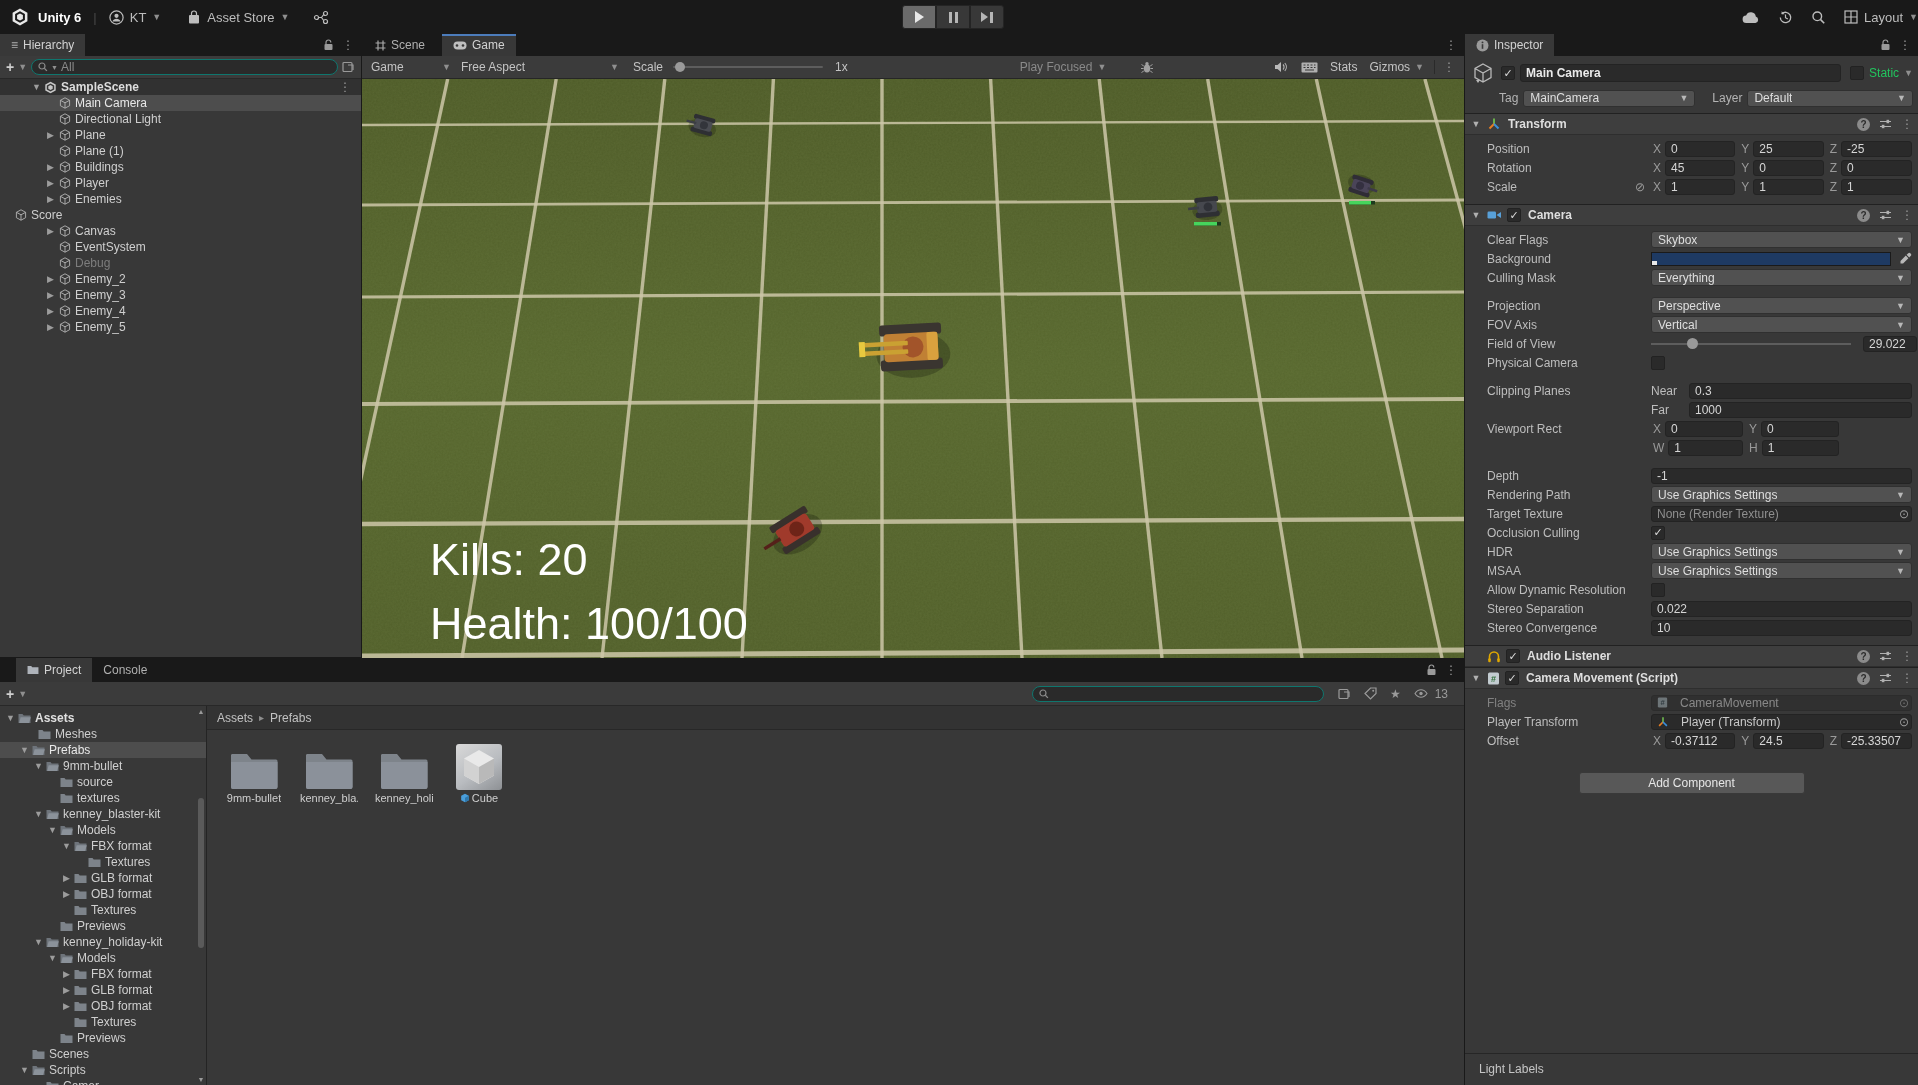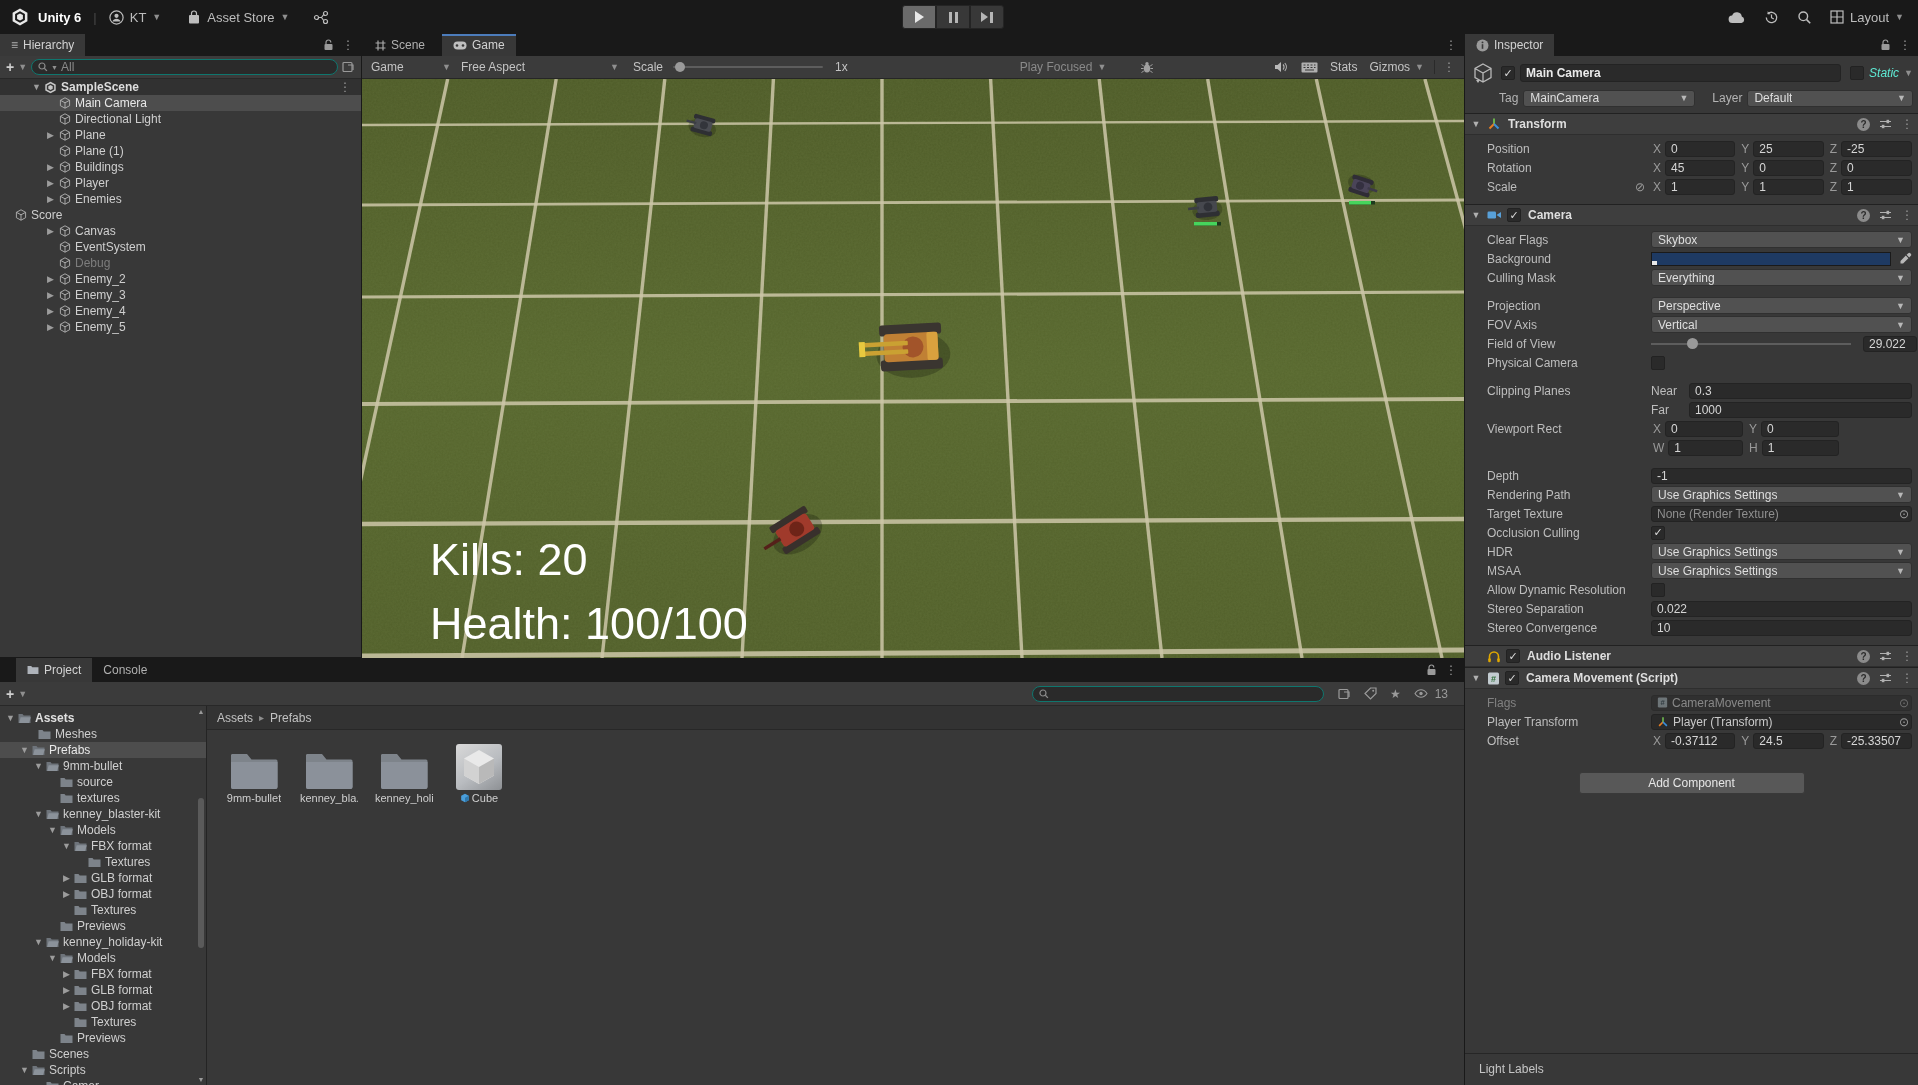--- a/index.html
+++ b/index.html
@@ -24,21 +24,21 @@
           display:flex; align-items:center; justify-content:center; }
   .pbtn:first-child { border-radius:3px 0 0 3px; }
   .pbtn:last-child  { border-radius:0 3px 3px 0; }
   .pbtn.on { background:#6a6a6a; }
   .tri-play { width:0; height:0; border-left:9px solid #e8e8e8; border-top:6px solid transparent; border-bottom:6px solid transparent; }
   .pause-bars { display:flex; gap:3px; }
   .pause-bars span { width:3px; height:11px; background:#b5b5b5; display:block; }
   .step-wrap { display:flex; align-items:center; gap:2px; }
   .tri-step { width:0; height:0; border-left:7px solid #b5b5b5; border-top:5px solid transparent; border-bottom:5px solid transparent; }
   .step-bar { width:2.5px; height:11px; background:#b5b5b5; }
-  #menubar .mright { margin-left:auto; display:flex; align-items:center; gap:18px; padding-right:14px; font-size:13px; }
+  #menubar .mright { margin-left:auto; display:flex; align-items:center; gap:18px; font-size:13px; }
 
   
   .tabstrip { height:22px; background:#191919; display:flex; align-items:stretch; font-size:12px; flex:none; }
   .tab { display:flex; align-items:center; gap:5px; padding:0 11px; color:#b0b0b0; white-space:nowrap; }
   .tab.active { background:#383838; color:#d2d2d2; }
   .tab.focused { box-shadow: inset 0 2px 0 #4c7cbb; }
   .strip-end { margin-left:auto; display:flex; align-items:center; gap:8px; padding-right:7px; color:#9a9a9a; }
   .kebab { color:#9a9a9a; font-size:12px; letter-spacing:0; }
 
   
@@ -125,21 +125,21 @@
   .axis { color:#9a9a9a; margin:0 4px 0 2px; flex:none; }
   .vgroup { display:flex; align-items:center; flex:1; min-width:0; }
   .vgroup.fixed { flex:none; width:92px; }
   .swatch { flex:1; height:14px; border:1px solid #1a1a1a; position:relative; }
   .swatch .alpha { position:absolute; left:0; bottom:0; width:5px; height:4px; background:#e8e8e8; }
   .strack { position:relative; width:200px; height:2px; background:#5d5d5d; flex:none; margin-right:8px; }
   .strack .knob { position:absolute; top:-5px; width:11px; height:11px; border-radius:50%; background:#999999; }
   .sval { flex:none; width:54px; }
   .sublbl { width:34px; flex:none; color:#bdbdbd; }
   .objfield { flex:1; height:16px; background:#2a2a2a; border:1px solid #232323; border-radius:3px;
-              display:flex; align-items:center; padding:0 2px 0 5px; gap:4px; min-width:0; }
+              display:flex; align-items:center; padding:0 2px 0 5px; gap:12px; min-width:0; }
   .objfield .otext { flex:1; overflow:hidden; white-space:nowrap; color:#c9c9c9; }
   .objfield .picker { color:#9a9a9a; flex:none; }
   .objfield.dimtext .otext { color:#8f8f8f; }
   .linkicon { margin-left:auto; margin-right:6px; color:#9a9a9a; }
   #add-component-wrap { display:flex; justify-content:center; padding:14px 0 10px 0; }
   #add-component { width:226px; height:22px; background:#585858; border:1px solid #393939; border-radius:3px;
                    color:#e6e6e6; display:flex; align-items:center; justify-content:center; }
   #insp-spacer { flex:1; }
   #asset-labels { border-top:1px solid #262626; padding:8px 0 0 14px; height:32px; color:#c6c6c6; flex:none; }
 
@@ -981,21 +981,21 @@
           <svg width="22" height="22" viewBox="0 0 22 22">
               <path fill="none" stroke="#b8b8b8" stroke-width="1.3" d="M11 2 19 6.5v9L11 20 3 15.5v-9Z M3 6.5 11 11 19 6.5 M11 11v9"></path>
               <path d="m4 18 4 0-2 3z" fill="#b8b8b8"></path>
             </svg>
         </span>
         <span class="cb">✓</span>
         <div class="namefield">
             <span>Main Camera</span>
           </div>
         <span class="cb" style="margin-left:4px;"></span>
-        <span style="color:#5eead4;font-style:italic;">Static</span>
+        <span style="color:#22c55e;">Static</span>
         <span class="caret">▼</span>
       </div>
       <div class="go-row2">
         <span style="color:#b4b4b4;">Tag</span>
         <div class="dd" style="flex:none; width:172px;">
           <span class="val">MainCamera</span>
             <span class="dda">▼</span>
         </div>
         <span style="color:#b4b4b4; margin-left:12px;">Layer</span>
         <div class="dd">

